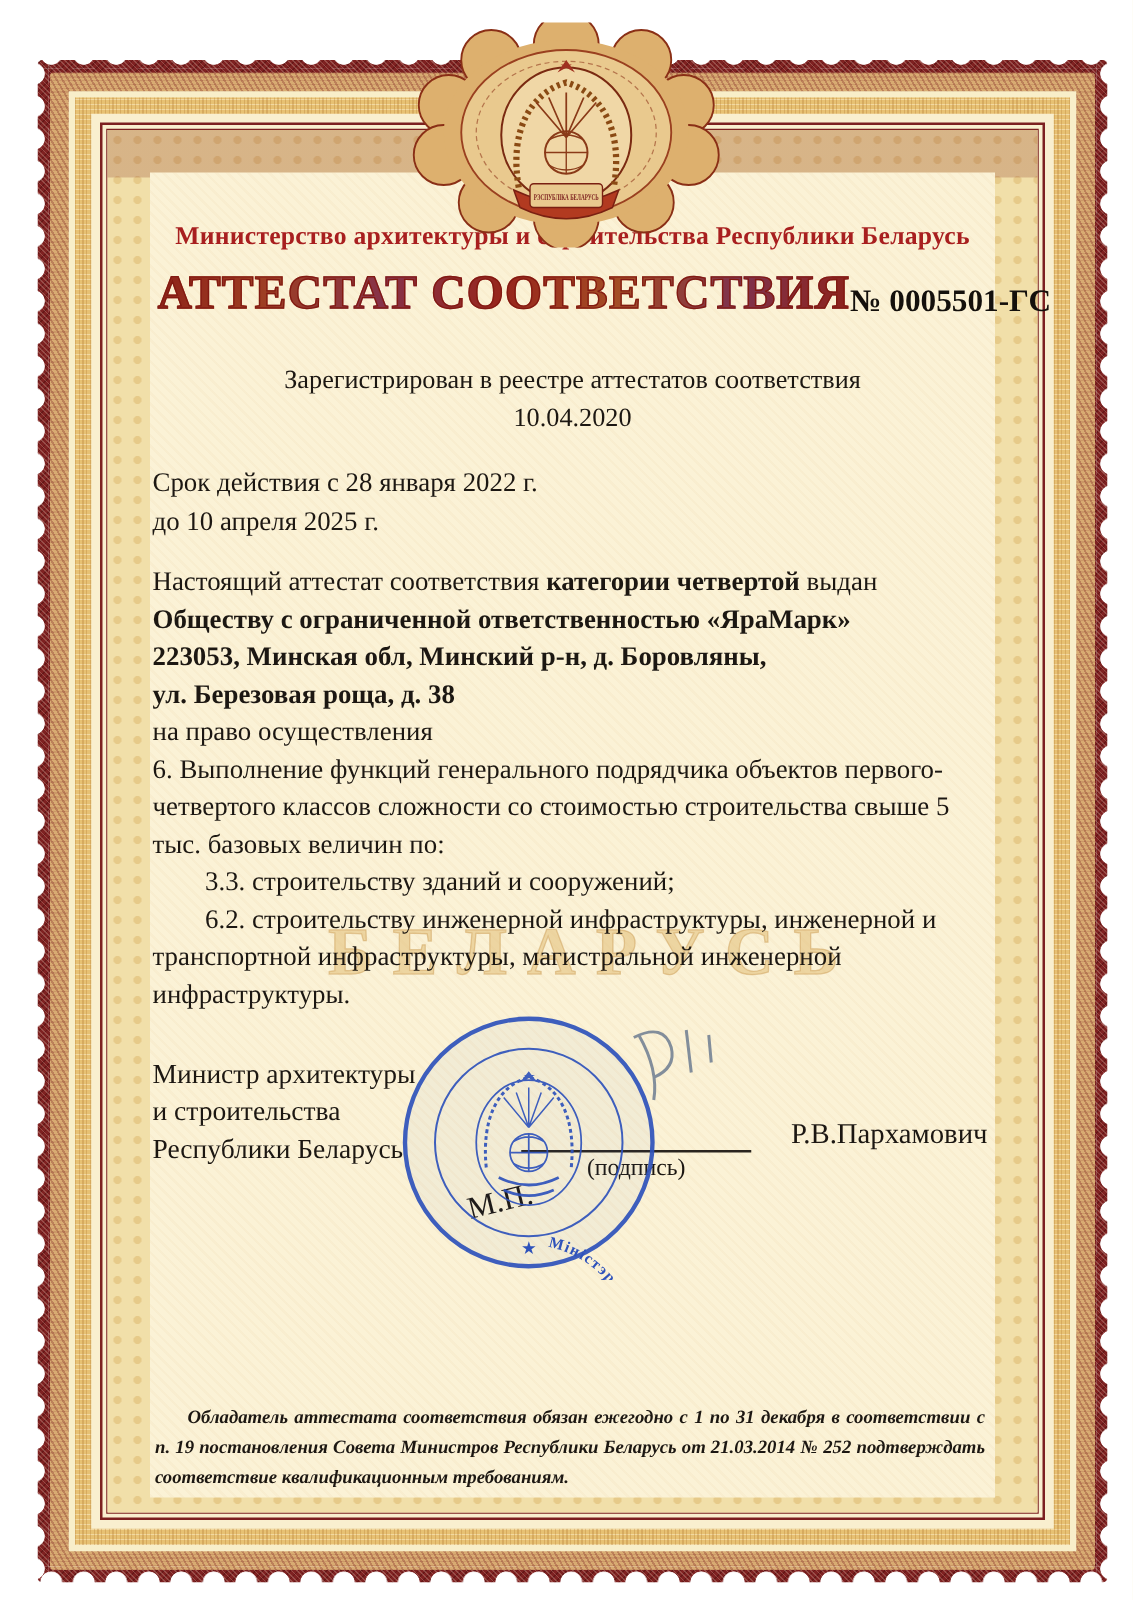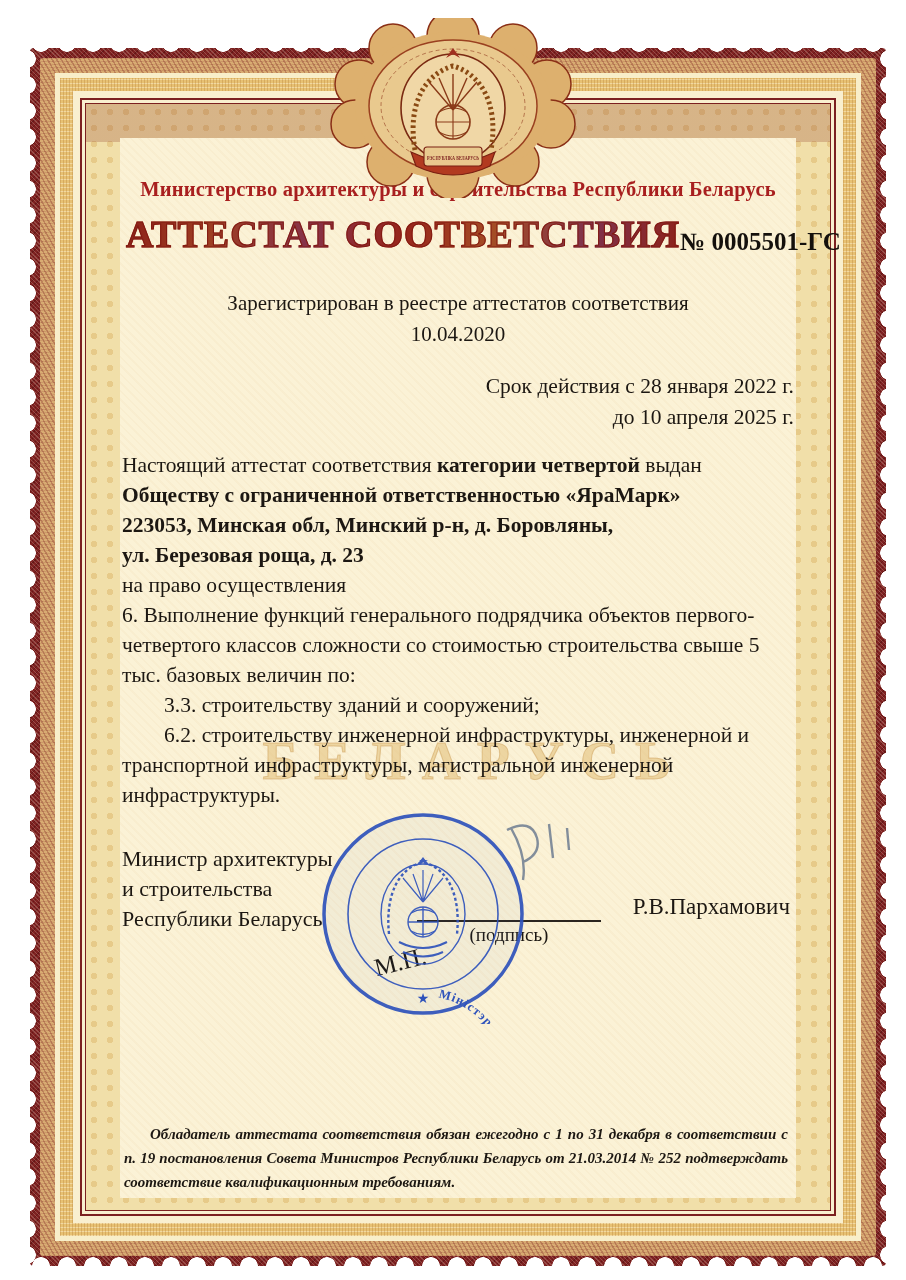--- a/index.html
+++ b/index.html
@@ -80,21 +80,21 @@
     .cert-title {
       background:linear-gradient(105deg,#9c2a20 0%,#c06a35 16%,#8d4f8a 33%,#b23326 50%,#cf8a3a 66%,#7c4f93 83%,#9c2a20 100%);
       -webkit-background-clip:text; background-clip:text;
       -webkit-text-fill-color:rgba(130,28,20,.55);
     }
   }
   .cert-number { margin-left:auto; margin-right:4px; margin-top:9px;
     font-size:25px; font-weight:bold; white-space:nowrap; color:#14100c; }
 
   .registration { margin-top:32px; text-align:center; font-size:21px; line-height:31px; }
-  .validity     { margin-top:21px; text-align:right;  font-size:21.5px; line-height:31px; }
+  .validity     { margin-top:21px;  font-size:21.5px; line-height:31px; }
 
   .body-text { margin-top:17px; font-size:21.5px; line-height:30px; }
   .body-text p { margin:0; }
   .body-text .b { font-weight:bold; }
   .body-text .indent { text-indent:42px; }
 
   .sig-block { margin-top:26px; position:relative; height:212px; }
   .sig-titles { position:absolute; left:0; top:8px; font-size:22px; line-height:30px; }
   .sig-line   { position:absolute; left:295px; top:84px; width:184px; border-bottom:2px solid #2a241e; }
   .sig-caption{ position:absolute; left:295px; top:88px; width:184px; text-align:center; font-size:19px; }
@@ -145,21 +145,21 @@
 
             <div class="validity">
               <div>Срок действия с 28 января 2022 г.</div>
               <div>до 10 апреля 2025 г.</div>
             </div>
 
             <div class="body-text">
               <p><span>Настоящий аттестат соответствия </span><span class="b">категории четвертой</span><span> выдан</span></p>
               <p class="b">Обществу с ограниченной ответственностью «ЯраМарк»</p>
               <p class="b">223053, Минская обл, Минский р-н, д. Боровляны,</p>
-              <p class="b">ул. Березовая роща, д. 23</p>
+              <p class="b">ул. Березовая роща, д. 38</p>
               <p>на право осуществления</p>
               <p>6. Выполнение функций генерального подрядчика объектов первого-четвертого классов сложности со стоимостью строительства свыше 5 тыс. базовых величин по:</p>
               <p class="indent">3.3. строительству зданий и сооружений;</p>
               <p class="indent">6.2. строительству инженерной инфраструктуры, инженерной и транспортной инфраструктуры, магистральной инженерной инфраструктуры.</p>
             </div>
 
             <div class="sig-block">
               <div class="sig-titles">
                 <div>Министр архитектуры</div>
                 <div>и строительства</div>

